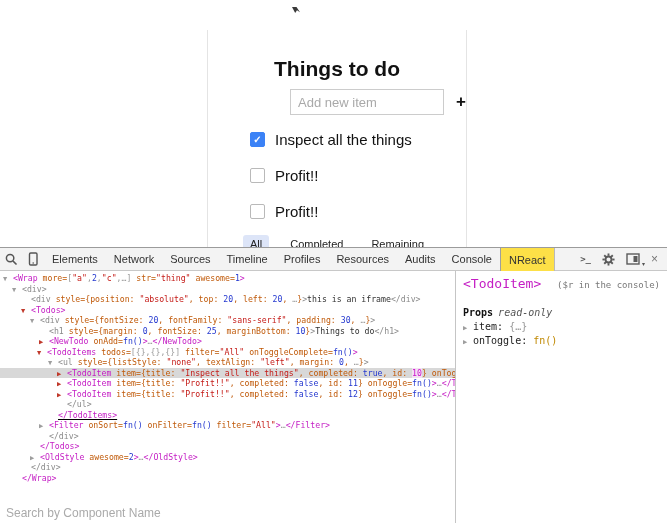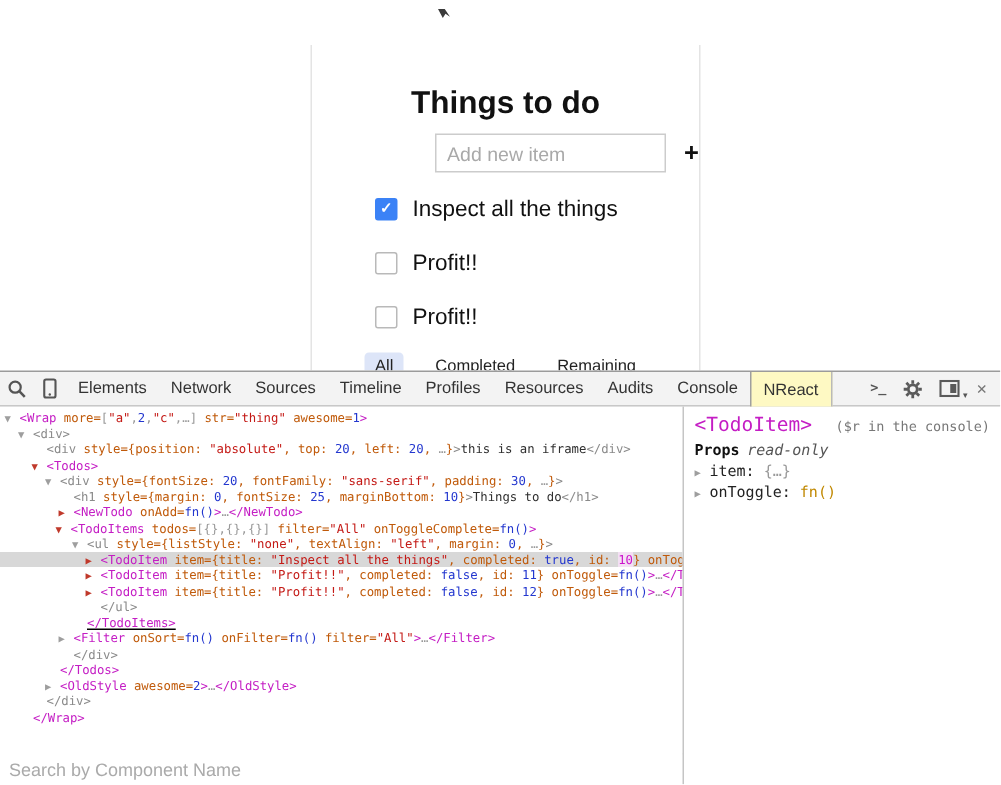--- a/index.html
+++ b/index.html
@@ -28,21 +28,21 @@
   .filter{padding:3px 7px;border-radius:3px;}
   .filter.active{background:var(--filter_active_bg,#dde5f8);text-align:center;}
 
   
   .devtools{position:absolute;left:0;right:0;top:247px;bottom:0;border-top:1px solid #9b9b9b;
             display:flex;flex-direction:column;background:#fff;}
   .toolbar{height:22px;flex:0 0 22px;background:var(--toolbar_bg,#f3f3f3);
            border-bottom:1px solid #c8c8c8;display:flex;align-items:stretch;font-size:11px;color:#333;}
   .icon-btn{width:22px;display:flex;align-items:center;justify-content:center;}
   .tab{padding:0 8px;display:flex;align-items:center;}
-  .tab.selected{background:#fef9c3;border-left:1px solid #9f9f9f;border-right:1px solid #b9b9b9;
+  .tab.selected{background:#fde047;border-left:1px solid #9f9f9f;border-right:1px solid #b9b9b9;
                 margin-bottom:-1px;}
   .toolbar-right{margin-left:auto;display:flex;align-items:center;gap:11px;padding-right:9px;}
   .prompt-icon{font-family:"DejaVu Sans Mono",monospace;font-size:9px;font-weight:bold;color:#555;}
   .close-icon{font-size:12px;color:#777;line-height:12px;}
   .dock-wrap{position:relative;display:flex;align-items:center;}
   .dock-caret{position:absolute;right:-5px;bottom:-2px;font-size:6px;color:#555;}
 
   .dt-body{flex:1;display:flex;min-height:0;}
   .left-col{width:455px;flex:0 0 455px;display:flex;flex-direction:column;min-height:0;}
   .tree{flex:1;overflow:hidden;padding-top:2px;font-family:"DejaVu Sans Mono",monospace;
@@ -66,21 +66,21 @@
   .searchbar{height:20px;flex:0 0 20px;border-top:1px solid #ddd;display:flex;align-items:center;}
   .search-input{border:none;outline:none;width:100%;height:15px;padding:15px 6px;
                 font-family:"Liberation Sans",sans-serif;font-size:12px;color:#444;}
   .search-input::placeholder{color:#aaa;}
 
   .right-panel{flex:1;border-left:1px solid #c5c5c5;font-family:"DejaVu Sans Mono",monospace;
                font-size:10px;color:#222;padding:5px 7px;min-width:0;}
   .rp-head{display:flex;justify-content:space-between;align-items:baseline;}
   .rp-comp{font-size:13px;color:var(--comp,#c41dc4);}
   .rp-hint{font-size:9px;color:#777;white-space:nowrap;}
-  .rp-props{margin-top:4px;}
+  .rp-props{margin-top:16px;}
   .rp-props b{font-weight:bold;color:#111;}
   .rp-ro{font-style:italic;color:#555;margin-left:5px;}
   .prop-row{margin-top:3px;white-space:nowrap;}
   .prop-name{color:#222;}
   .c-fnv{color:var(--fnv,#c08800);}
 </style>
 </head>
 <body>
 
 <div class="stage">

